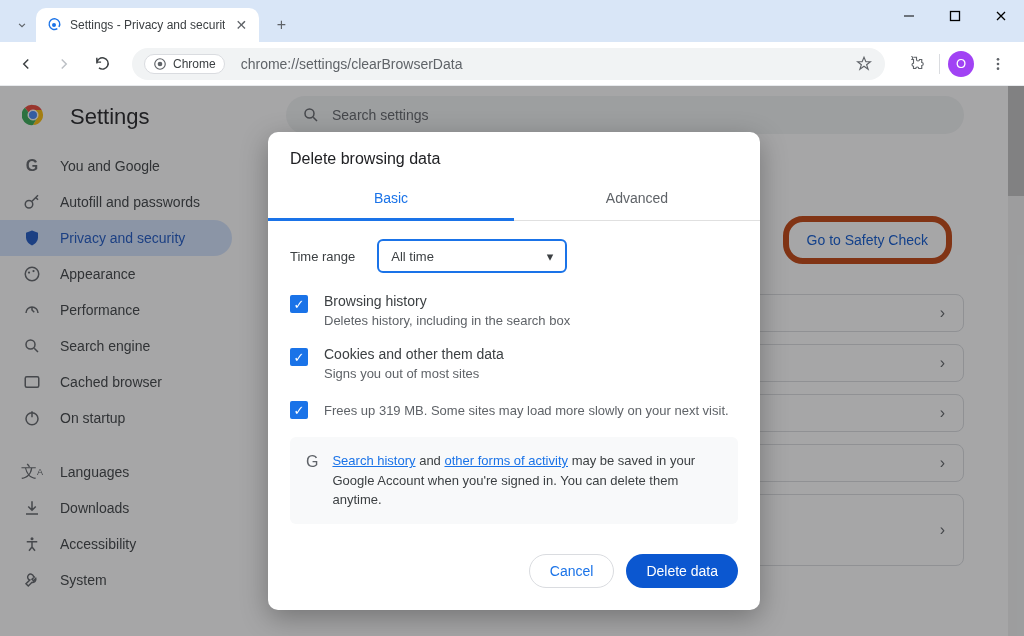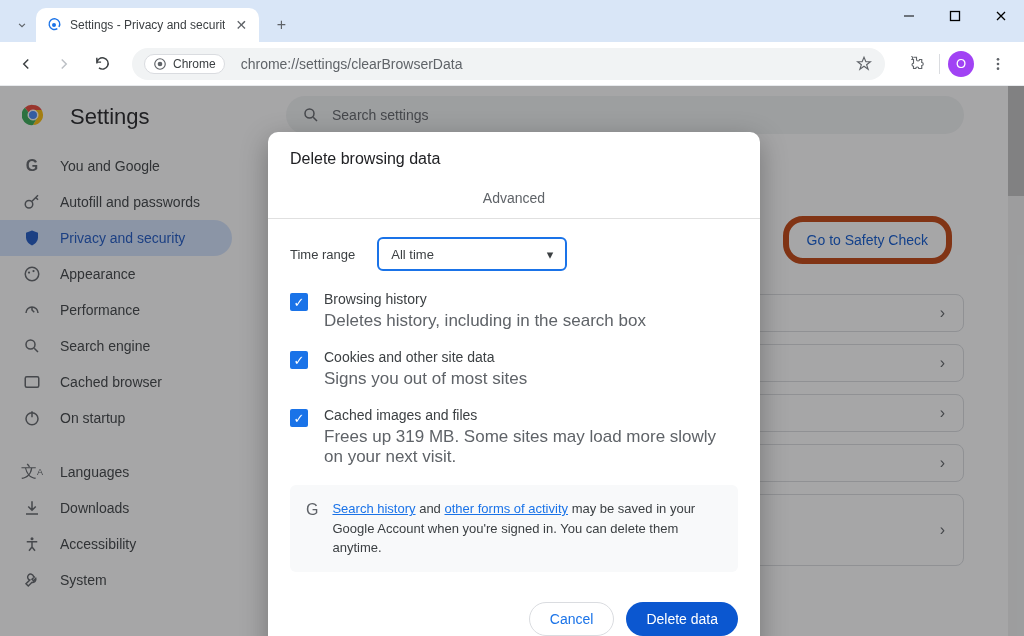--- a/index.html
+++ b/index.html
@@ -65,21 +65,21 @@
 .dlg-tabs { display:flex; border-bottom:1px solid #e0e0e0; }
 .dlg-tab { flex:1; text-align:center; padding:12px 0; font-size:14px; color:#5f6368; cursor:pointer; }
 .dlg-tab.active { color:#1a73e8; border-bottom:3px solid #1a73e8; font-weight:500; margin-bottom:-1px; }
 .dlg-body { padding:18px 22px 12px 22px; }
 .time-row { display:flex; align-items:center; gap:22px; margin-bottom:20px; }
 .time-label { font-size:13px; color:#3c4043; }
 .time-select { border:2px solid #1a73e8; border-radius:6px; height:34px; width:190px; display:flex; align-items:center; justify-content:space-between; padding:0 12px; font-size:13px; color:#3c4043; cursor:pointer; }
 .opt-row { display:flex; gap:16px; margin-bottom:18px; }
 .chk { width:18px; height:18px; background:#1a73e8; border-radius:2px; display:flex; align-items:center; justify-content:center; color:#fff; font-size:13px; flex-shrink:0; margin-top:2px; cursor:pointer;}
 .opt-title { font-size:14px; color:#3c4043; }
-.opt-sub { font-size:17px; color:#5f6368; margin-top:4px; }
+.opt-sub { font-size:13px; color:#5f6368; margin-top:4px; }
 .info-box { background:#f8f9fa; border-radius:6px; padding:14px 16px; display:flex; gap:14px; align-items:flex-start; }
 .info-box .g { font-weight:500; color:#5f6368; font-size:16px; margin-top:2px;}
 .info-text { font-size:13px; color:#3c4043; line-height:1.5; }
 .info-text a { color:#1a73e8; text-decoration:underline; }
 .dlg-footer { display:flex; justify-content:flex-end; gap:12px; padding:18px 22px 22px 22px; }
 .btn { border-radius:18px; padding:8px 20px; font-size:14px; cursor:pointer; }
 .btn.cancel { background:#fff; color:#1a73e8; border:1px solid #dadce0; }
 .btn.primary { background:#0b57d0; color:#fff; border:none; font-weight:500; }
 
 svg { display:block; }
@@ -333,20 +333,21 @@
 
 <div class="scroll-track">
   <div class="scroll-thumb"></div>
 </div>
 
 <div class="dim"></div>
 
 <div class="dialog">
   <div class="dlg-title">Delete browsing data</div>
   <div class="dlg-tabs">
+    <div class="dlg-tab active"><span>Basic</span></div>
     <div class="dlg-tab"><span>Advanced</span></div>
   </div>
   <div class="dlg-body">
     <div class="time-row">
       <span class="time-label">Time range</span>
       <div class="time-select">
         <span>All time</span>
         <span>▾</span>
       </div>
     </div>
@@ -354,28 +355,27 @@
     <div class="opt-row">
       <div class="chk">✓</div>
       <div>
         <div class="opt-title">Browsing history</div>
         <div class="opt-sub">Deletes history, including in the search box</div>
       </div>
     </div>
     <div class="opt-row">
       <div class="chk">✓</div>
       <div>
-        <div class="opt-title">Cookies and other site data</div>
+        <div class="opt-title">Cookies and other them data</div>
         <div class="opt-sub">Signs you out of most sites</div>
       </div>
     </div>
     <div class="opt-row">
       <div class="chk">✓</div>
       <div>
-        <div class="opt-title">Cached images and files</div>
         <div class="opt-sub">Frees up 319 MB. Some sites may load more slowly on your next visit.</div>
       </div>
     </div>
 
     <div class="info-box">
       <span class="g">G</span>
       <div class="info-text">
         <a href="#">Search history</a><span> and </span><a href="#">other forms of activity</a><span> may be saved in your Google Account when you're signed in. You can delete them anytime.</span>
       </div>
     </div>

